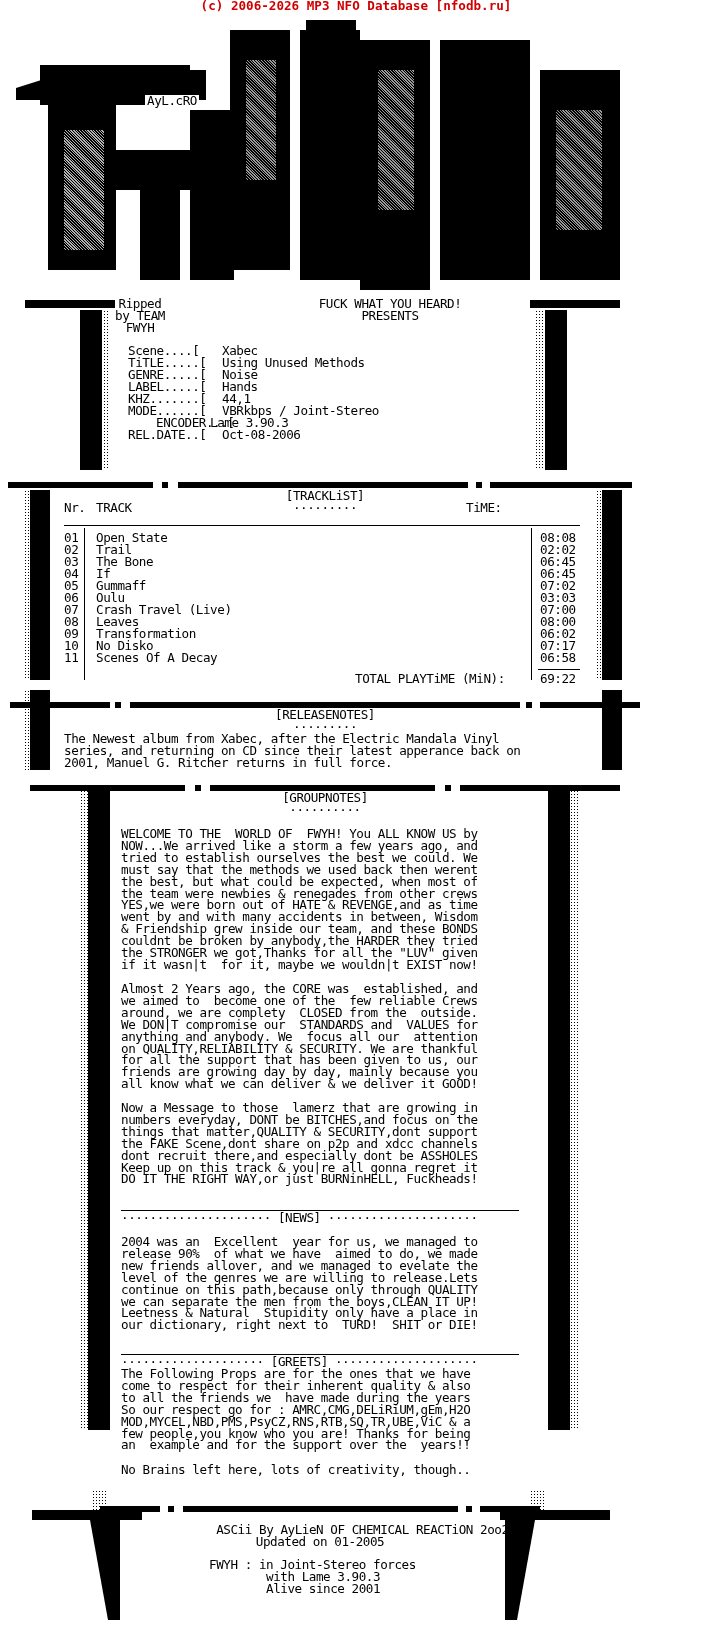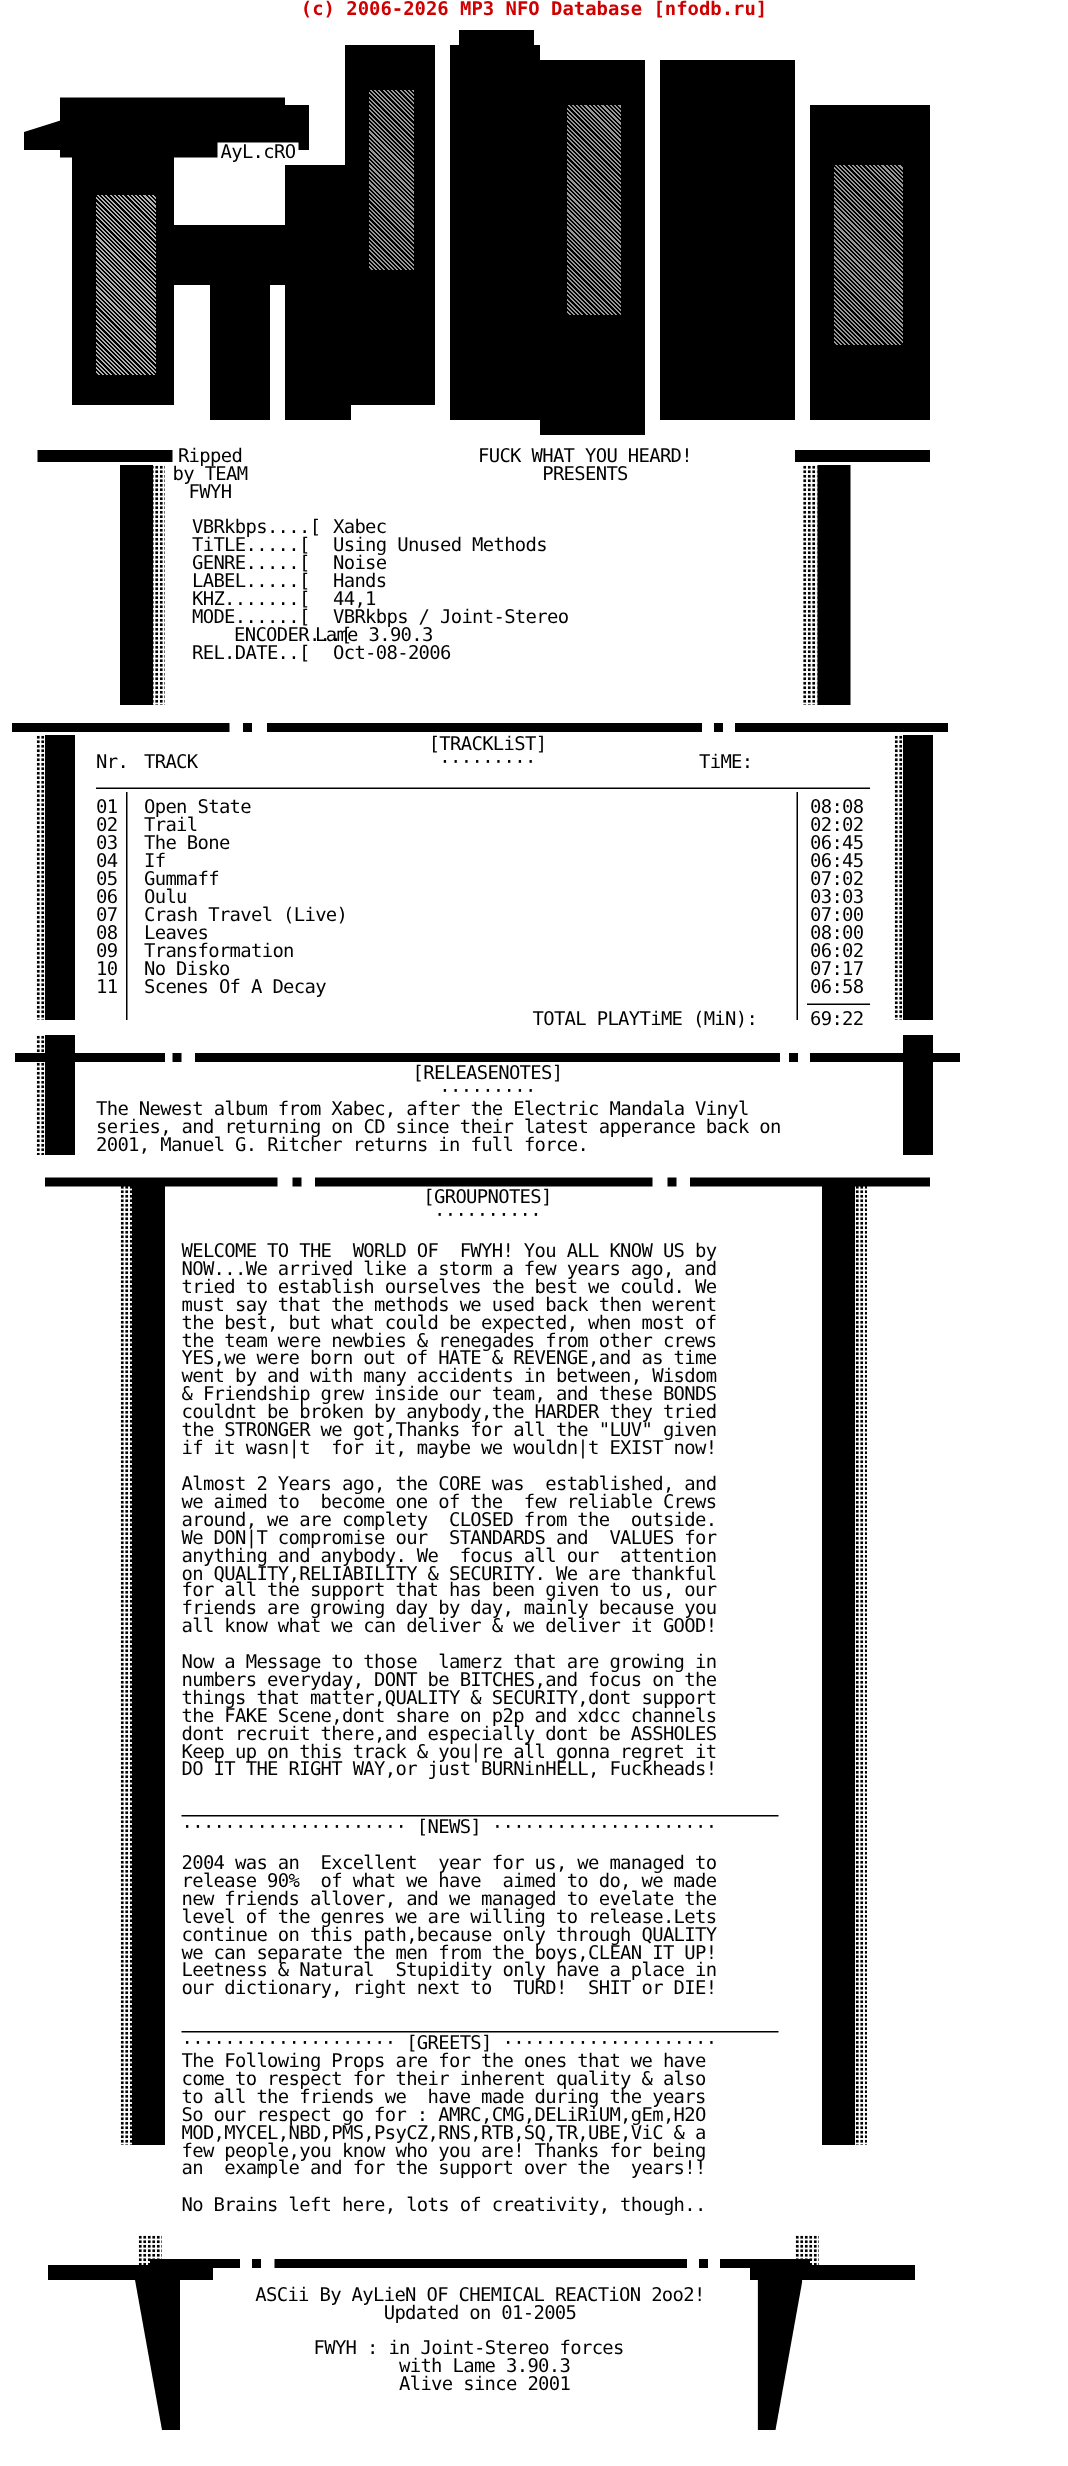--- a/index.html
+++ b/index.html
@@ -90,21 +90,21 @@
   <div class="g1" style="left:530px;top:1490px;width:16px;height:30px;"></div>
 </div>
 
 <div class="t center" style="left:100px;top:298px;width:80px;">Ripped</div>
 <div class="t center" style="left:100px;top:310px;width:80px;">by TEAM</div>
 <div class="t center" style="left:100px;top:322px;width:80px;">FWYH</div>
 <div class="t center" style="left:300px;top:298px;width:180px;">FUCK WHAT YOU HEARD!</div>
 <div class="t center" style="left:300px;top:310px;width:180px;">PRESENTS</div>
 
 <div>
-  <div class="t" style="left:128px;top:345px;">VBRkbps....[</div>
+  <div class="t" style="left:128px;top:345px;">Scene....[</div>
   <div class="t" style="left:222px;top:345px;">Xabec</div>
   <div class="t" style="left:128px;top:357px;">TiTLE.....[</div>
   <div class="t" style="left:222px;top:357px;">Using Unused Methods</div>
   <div class="t" style="left:128px;top:369px;">GENRE.....[</div>
   <div class="t" style="left:222px;top:369px;">Noise</div>
   <div class="t" style="left:128px;top:381px;">LABEL.....[</div>
   <div class="t" style="left:222px;top:381px;">Hands</div>
   <div class="t" style="left:128px;top:393px;">KHZ.......[</div>
   <div class="t" style="left:222px;top:393px;">44,1</div>
   <div class="t" style="left:128px;top:405px;">MODE......[</div>
@@ -273,18 +273,18 @@
   <div class="t" style="left:121px;top:1464px;">No Brains left here, lots of creativity, though..</div>
 </div>
 
 <div class="rule" style="left:100px;top:1506px;width:60px;"></div>
 <div class="rule" style="left:168px;top:1506px;width:6px;"></div>
 <div class="rule" style="left:183px;top:1506px;width:275px;"></div>
 <div class="rule" style="left:466px;top:1506px;width:6px;"></div>
 <div class="rule" style="left:480px;top:1506px;width:60px;"></div>
 
 <div>
-  <div class="t center" style="left:120px;top:1524px;width:400px;">ASCii By AyLieN OF CHEMICAL REACTiON 2oo2!</div>
+  <div class="t center" style="left:120px;top:1524px;width:400px;padding-left:46px;">ASCii By AyLieN OF CHEMICAL REACTiON 2oo2!</div>
   <div class="t center" style="left:120px;top:1536px;width:400px;">Updated on 01-2005</div>
   <div class="t" style="left:209px;top:1559px;">FWYH : in Joint-Stereo forces</div>
   <div class="t" style="left:266px;top:1571px;">with Lame 3.90.3</div>
   <div class="t" style="left:266px;top:1583px;">Alive since 2001</div>
 </div>
 
 </body></html>

